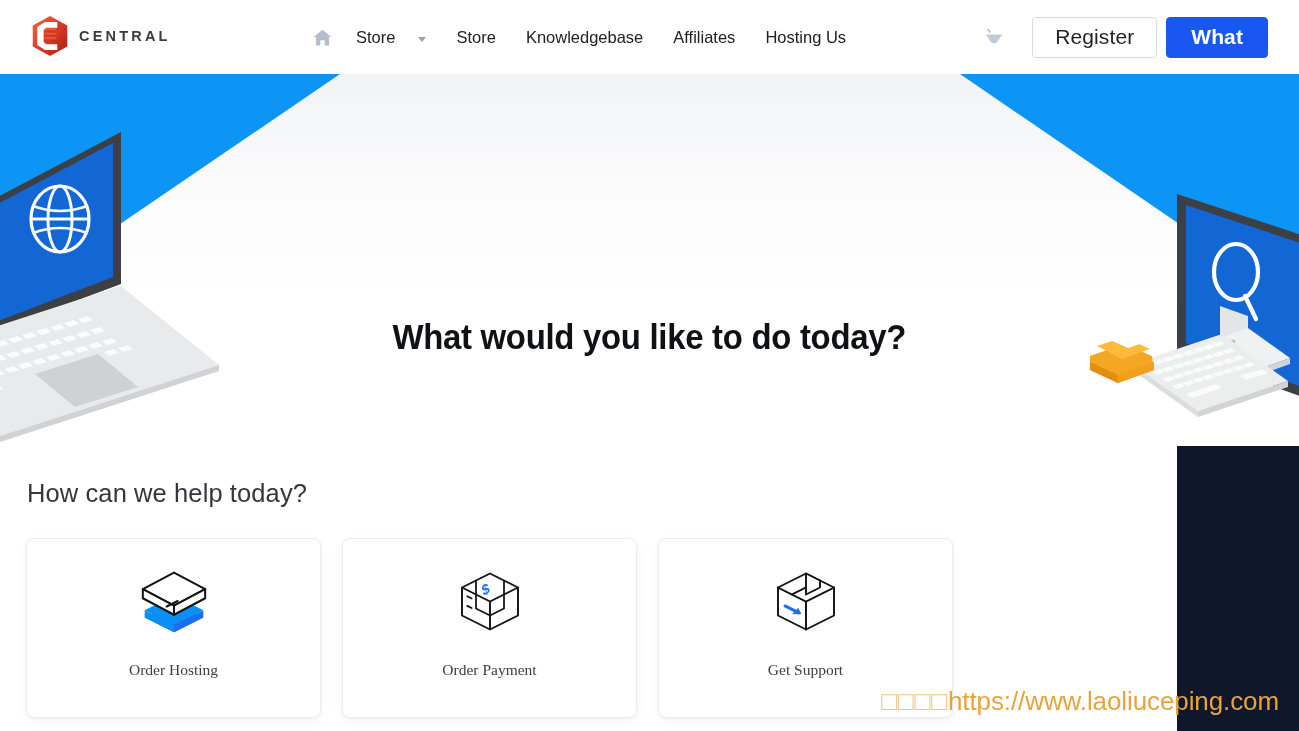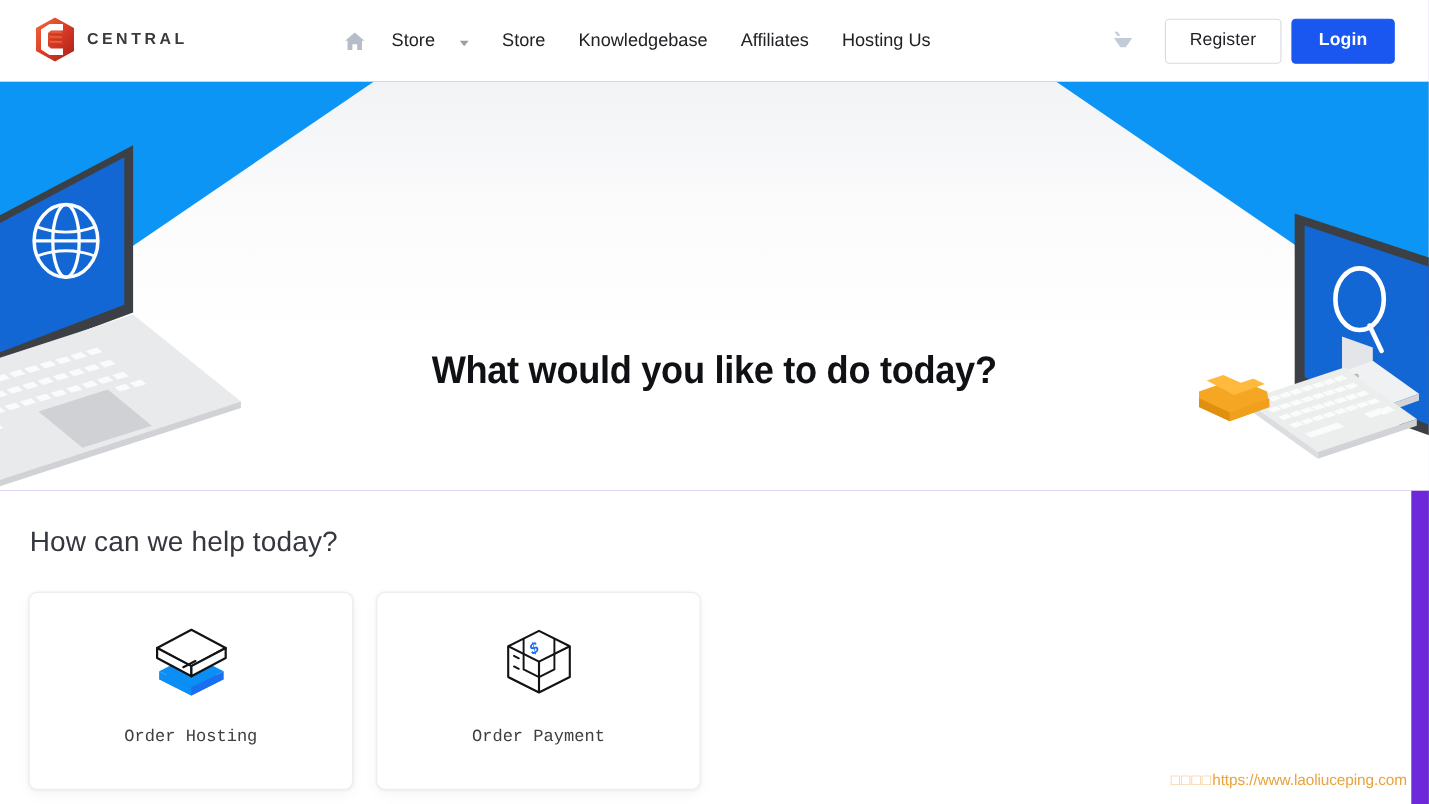--- a/index.html
+++ b/index.html
@@ -10,21 +10,21 @@
     overflow: hidden;
     background: #ffffff;
     font-family: "Liberation Sans", sans-serif;
     -webkit-font-smoothing: antialiased;
   }
 
   .page {
     position: relative;
     width: 1299px;
     height: 731px;
-    background: #6d28d9;
+    background: #0f172a;
     overflow: hidden;
   }
 
   
   .header {
     position: absolute;
     top: 0; left: 0;
     width: 1299px;
     height: 74px;
     background: #ffffff;
@@ -97,21 +97,21 @@
     align-items: center;
     gap: 0;
   }
   .cart-btn {
     width: 36px; height: 36px;
     display: flex; align-items: center; justify-content: center;
     cursor: pointer;
     margin-right: 20px;
   }
   .btn {
-    font-size: 16px;
+    font-size: 21px;
     border-radius: 4px;
     height: 41px;
     display: inline-flex;
     align-items: center;
     justify-content: center;
     cursor: pointer;
     font-family: "Liberation Sans", sans-serif;
     letter-spacing: 0.1px;
   }
   .btn-register {
@@ -158,21 +158,21 @@
     letter-spacing: -0.3px;
     transform: scaleX(0.94);
     transform-origin: center;
     white-space: nowrap;
   }
 
   
   .help {
     position: absolute;
     top: 446px; left: 0;
-    width: 1283px;
+    width: 1177px;
     height: 285px;
     background: #ffffff;
   }
   .help-title {
     position: absolute;
     left: 27px; top: 33px;
     font-size: 25.5px;
     font-weight: 300;
     color: #34373d;
     font-family: "Liberation Sans", sans-serif;
@@ -203,29 +203,29 @@
     margin-top: 27px;
     height: 70px;
     display: flex;
     align-items: center;
     justify-content: center;
   }
   .card-label {
     margin-top: 25px;
     font-size: 15.5px;
     color: #3c4043;
-    font-family: Liberation Mono, monospace;
+    font-family: Liberation Serif, serif;
   }
 
   
   .watermark {
     position: absolute;
     right: 20px;
     bottom: 14px;
-    font-size: 14px;
+    font-size: 26px;
     color: #e8a33d;
     font-family: "Liberation Sans", sans-serif;
     white-space: nowrap;
     z-index: 60;
     letter-spacing: -0.1px;
   }
   .watermark .boxes { color: #f0c487; letter-spacing: 1px; }
 </style>
 </head>
 <body>
@@ -276,21 +276,21 @@
     </nav>
 
     <div class="header-right">
       <span class="cart-btn">
         <svg viewBox="0 0 26 26" width="24" height="24" xmlns="http://www.w3.org/2000/svg">
           <path d="M6.4 5.1 L8.6 7.4" stroke="#c3cbd9" stroke-width="2.4" stroke-linecap="round" fill="none"></path>
           <path d="M4 10.4 L22 10.4 L15.6 19.4 L10.4 19.4 Z" fill="#c3cbd9"></path>
         </svg>
       </span>
       <span class="btn btn-register">Register</span>
-      <span class="btn btn-login">Login</span>
+      <span class="btn btn-login">What</span>
     </div>
   </div>
 
   <div class="hero">
 
     <svg class="hero-svg" viewBox="0 0 1299 372" preserveAspectRatio="none" xmlns="http://www.w3.org/2000/svg">
       <defs>
         <linearGradient id="heroBg" x1="0" y1="0" x2="0" y2="1">
           <stop offset="0" stop-color="#f2f3f5"></stop>
           <stop offset="0.30" stop-color="#fbfbfc"></stop>
@@ -490,20 +490,36 @@
             <polyline points="24,12 24,44 40,52" fill="none" stroke="#121316" stroke-width="2"></polyline>
             <polyline points="56,12 56,44 40,52" fill="none" stroke="#121316" stroke-width="2"></polyline>
             <line x1="14" y1="30" x2="19" y2="32.5" stroke="#121316" stroke-width="2" stroke-linecap="round"></line>
             <line x1="14" y1="41" x2="19" y2="43.5" stroke="#121316" stroke-width="2" stroke-linecap="round"></line>
             <text x="40" y="25" font-family="Liberation Sans, sans-serif" font-size="16" font-weight="700" fill="#1a6ff0" text-anchor="middle" transform="rotate(-29 40 21) skewX(-14)">$</text>
           </svg>
         </div>
         <div class="card-label">Order Payment</div>
       </div>
 
+      <div class="card">
+        <div class="card-icon">
+          <svg viewBox="0 0 80 72" width="70" height="63" xmlns="http://www.w3.org/2000/svg">
+            <polygon points="8,20 40,36 40,68 8,52" fill="#ffffff" stroke="#121316" stroke-width="2.2" stroke-linejoin="round"></polygon>
+            <polygon points="72,20 40,36 40,68 72,52" fill="#ffffff" stroke="#121316" stroke-width="2.2" stroke-linejoin="round"></polygon>
+            <polygon points="8,20 40,4 56,12 24,28" fill="#ffffff" stroke="#121316" stroke-width="2.2" stroke-linejoin="round"></polygon>
+            <polygon points="24,28 56,12 72,20 40,36" fill="#ffffff" stroke="#121316" stroke-width="2.2" stroke-linejoin="round"></polygon>
+            <polygon points="40,4 56,12 56,20 40,28" fill="#ffffff" stroke="#121316" stroke-width="2.2" stroke-linejoin="round"></polygon>
+            <g stroke="#1a6ff0" fill="#1a6ff0">
+              <line x1="16" y1="41" x2="32" y2="49" stroke-width="3.2" stroke-linecap="round"></line>
+              <polygon points="34,50 25,50 31,44"></polygon>
+            </g>
+          </svg>
+        </div>
+        <div class="card-label">Get Support</div>
+      </div>
 
     </div>
   </div>
 
   <div class="watermark">
     <span class="boxes">□□□□</span><span>https://www.laoliuceping.com</span>
   </div>
 
 </div>
 

